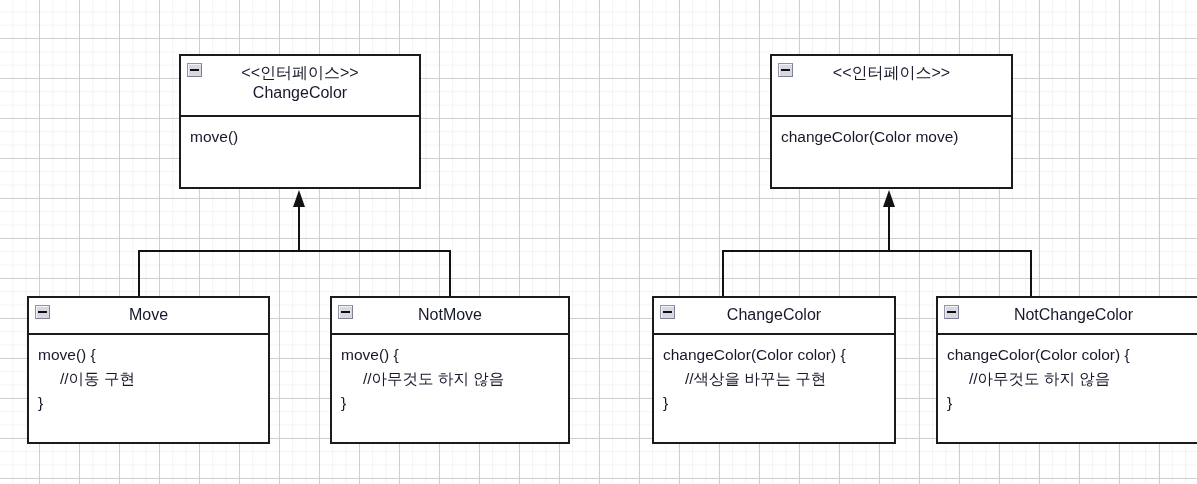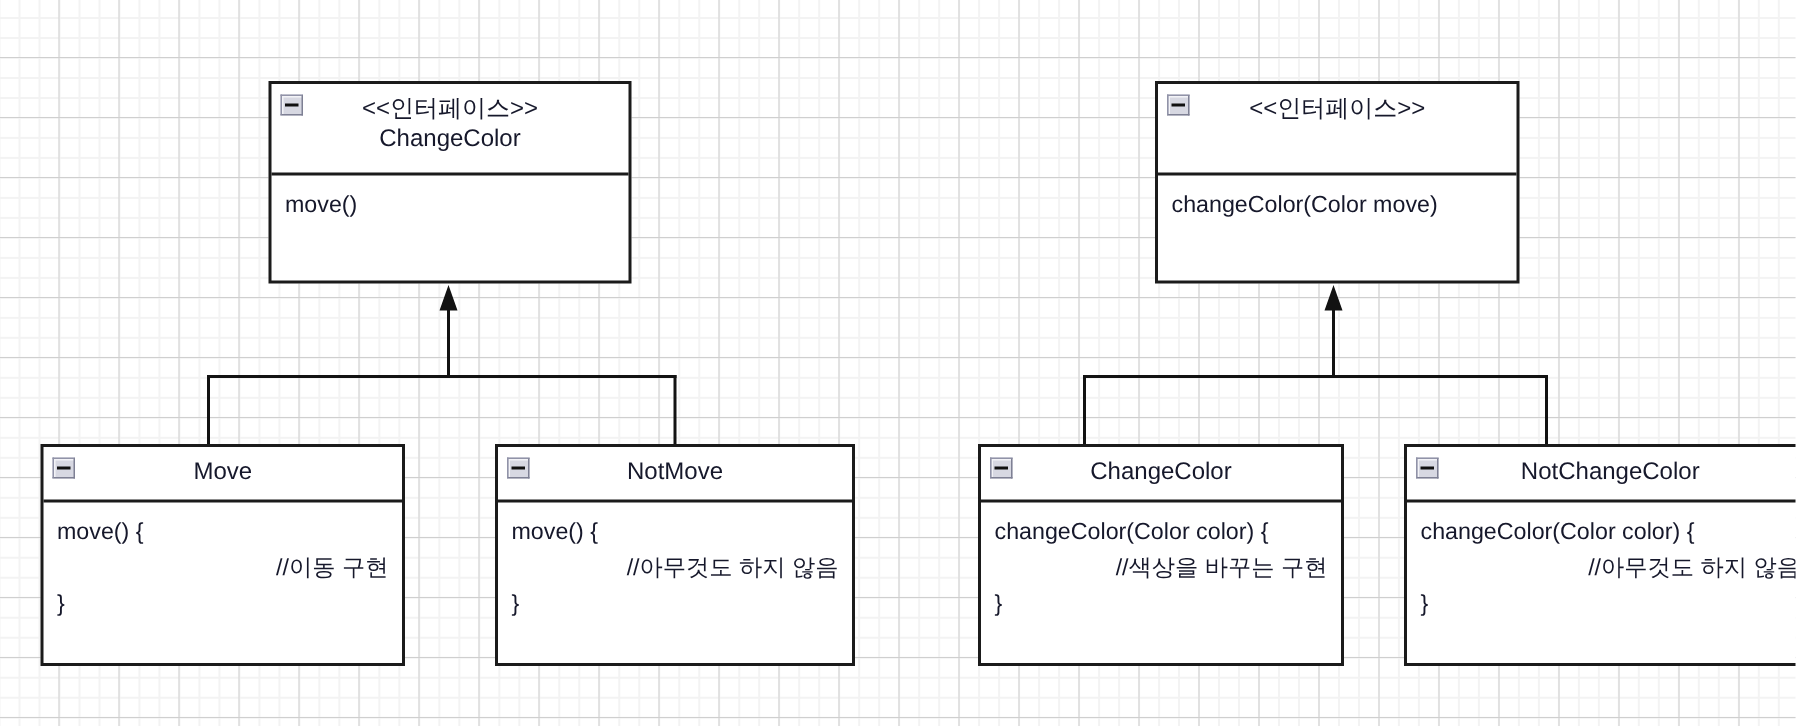--- a/index.html
+++ b/index.html
@@ -59,21 +59,20 @@
     font-size: 15.5px;
     line-height: 1.55;
     text-align: left;
   }
   .uml-body .code-line {
     display: block;
     white-space: pre;
   }
   .uml-body .code-line.indent {
     padding-left: 22px;
-    text-align: right;
   }
 
   
   .collapse-icon {
     position: absolute;
     left: 6px;
     top: 7px;
     width: 15px;
     height: 14px;
     box-sizing: border-box;

